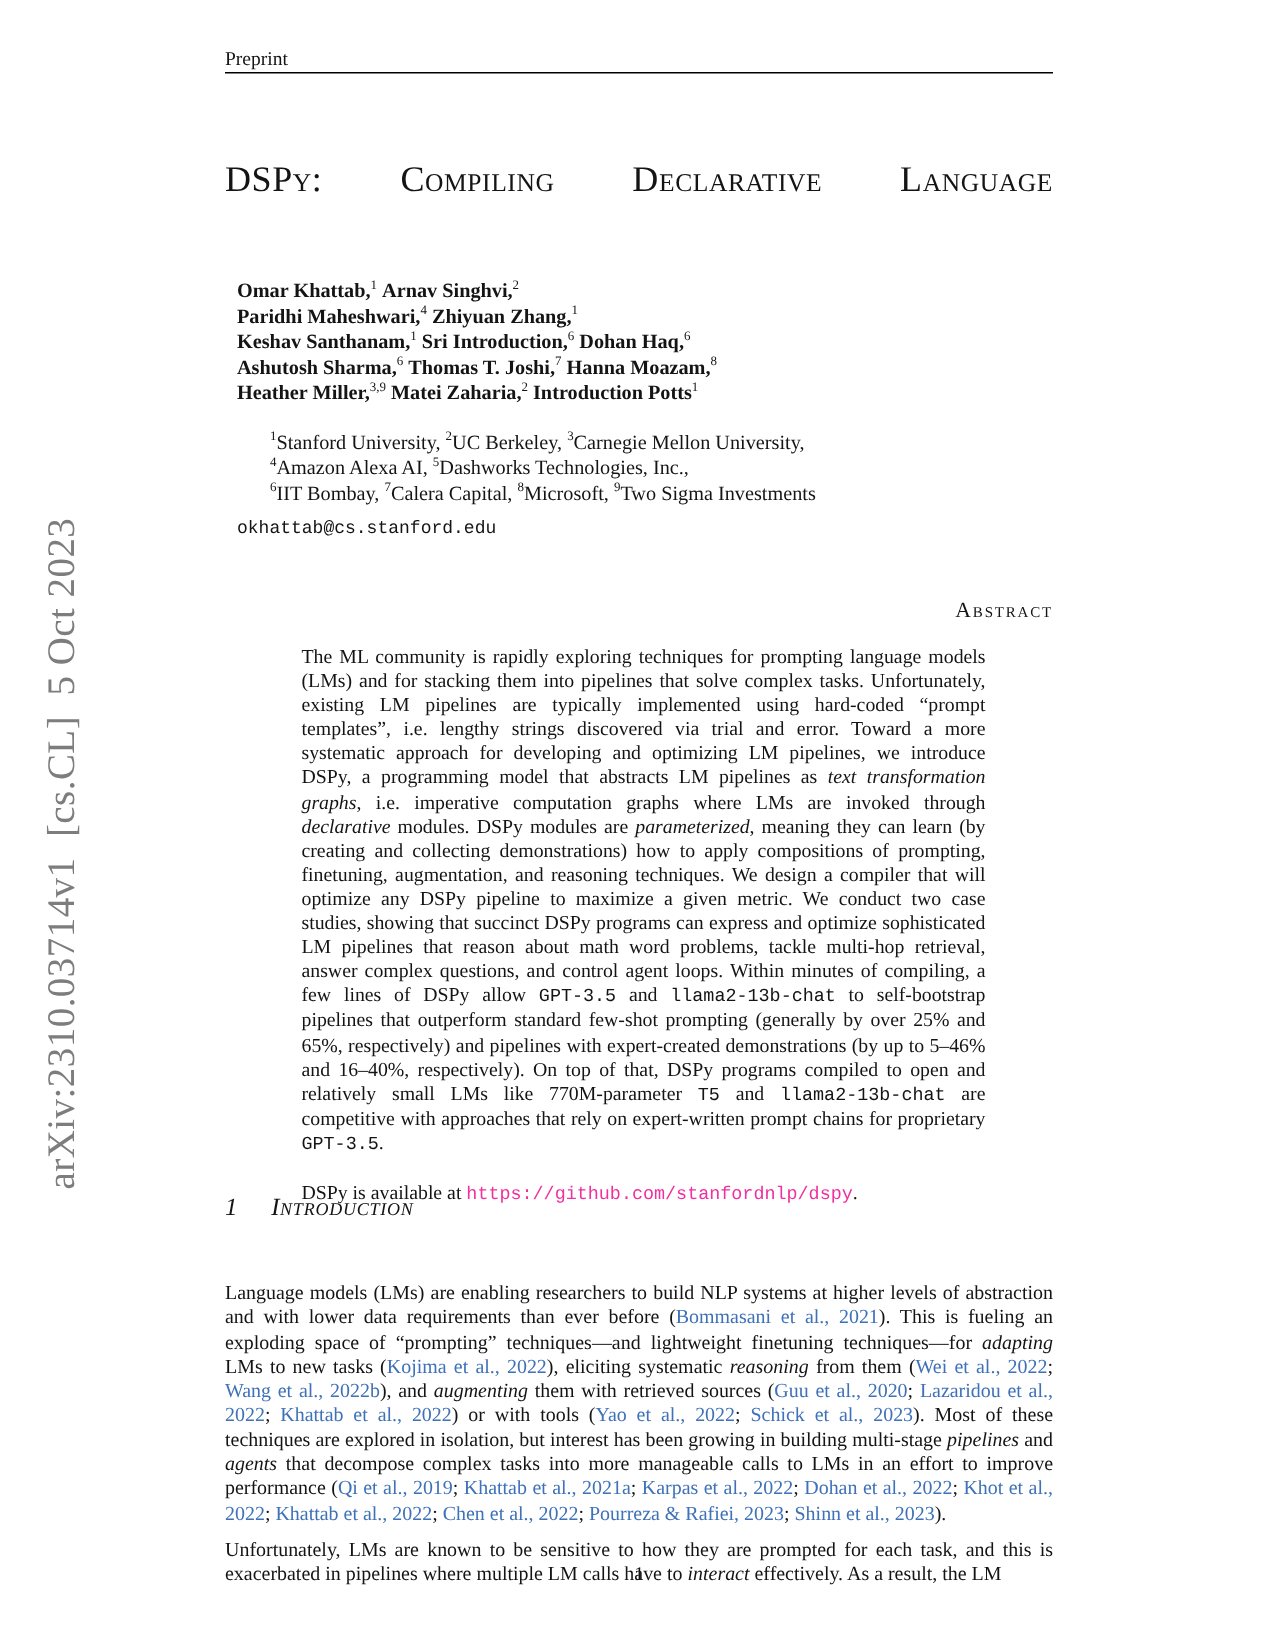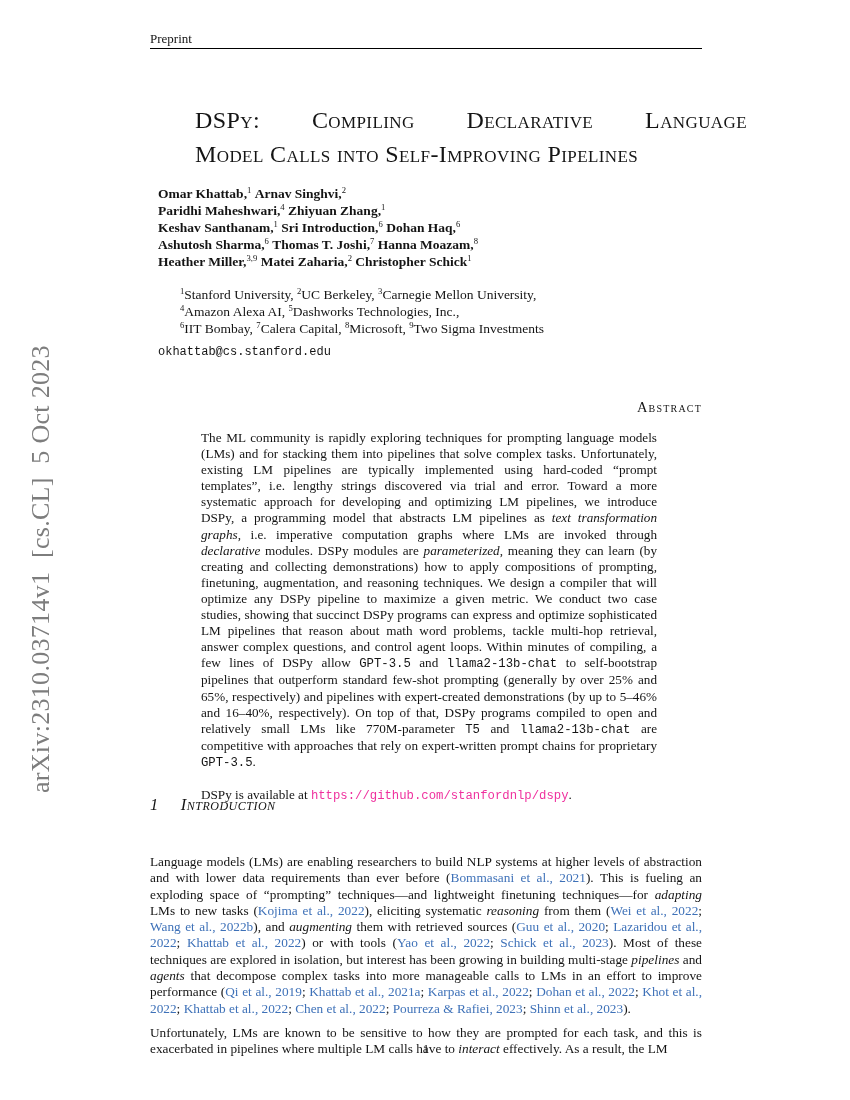--- a/index.html
+++ b/index.html
@@ -10,21 +10,21 @@
   .running-header { position: absolute; left: 150px; top: 31px; font-size: 13px; }
   .header-rule { position: absolute; left: 150px; top: 48px; width: 552px; height: 0; border-top: 1.4px solid #000; }
   .arxiv-strip {
     position: absolute; left: 26px; top: 793px;
     transform-origin: 0 0; transform: rotate(-90deg);
     font-size: 26px; letter-spacing: 0.3px; white-space: pre;
     color: var(--watermark, #7d7d7d);
   }
   .title-block {
     position: absolute; left: 150px; top: 103px; width: 552px;
-    font-size: 24px; line-height: 34px; font-variant: small-caps; letter-spacing: 0.4px; margin-left: 45px;
+    font-size: 24px; line-height: 34px; font-variant: small-caps; letter-spacing: 0.4px;
   }
   .title-line1 { text-align: justify; text-align-last: justify; -moz-text-align-last: justify; }
   .title-line2 { white-space: nowrap; }
   .authors-block { position: absolute; left: 158px; top: 185px; font-size: 13.5px; line-height: 17px; }
   .affil-block   { position: absolute; left: 158px; top: 286px; font-size: 13.5px; line-height: 17px; margin-left: 22px; }
   sup { font-size: 0.64em; vertical-align: super; line-height: 0; }
   .email { position: absolute; left: 158px; top: 345px; font-family: "Liberation Mono", monospace; font-size: 12px; text-align: center; }
   .abstract-heading {
     position: absolute; left: 150px; top: 399px; width: 552px; text-align: right;
     font-variant: small-caps; font-size: 14.5px; letter-spacing: 1.2px;
@@ -56,29 +56,28 @@
 
 <div class="page">
 
   <div class="running-header">Preprint</div>
   <div class="header-rule"></div>
 
   <div class="arxiv-strip">arXiv:2310.03714v1  [cs.CL]  5 Oct 2023</div>
 
   <div class="title-block">
     <div class="title-line1">DSPy: Compiling Declarative Language</div>
-    <div class="title-line2">Model Calls into Self-Improving Pipelines</div>
   </div>
 
   <div class="authors-block">
     <div><b>Omar Khattab,</b><sup>1</sup> <b>Arnav Singhvi,</b><sup>2</sup></div>
     <div><b>Paridhi Maheshwari,</b><sup>4</sup> <b>Zhiyuan Zhang,</b><sup>1</sup></div>
     <div><b>Keshav Santhanam,</b><sup>1</sup> <b>Sri Introduction,</b><sup>6</sup> <b>Dohan Haq,</b><sup>6</sup></div>
     <div><b>Ashutosh Sharma,</b><sup>6</sup> <b>Thomas T. Joshi,</b><sup>7</sup> <b>Hanna Moazam,</b><sup>8</sup></div>
-    <div><b>Heather Miller,</b><sup>3,9</sup> <b>Matei Zaharia,</b><sup>2</sup> <b>Christopher Schick</b><sup>1</sup></div>
+    <div><b>Heather Miller,</b><sup>3,9</sup> <b>Matei Zaharia,</b><sup>2</sup> <b>Introduction Potts</b><sup>1</sup></div>
   </div>
 
   <div class="affil-block">
     <div><sup>1</sup>Stanford University, <sup>2</sup>UC Berkeley, <sup>3</sup>Carnegie Mellon University,</div>
     <div><sup>4</sup>Amazon Alexa AI, <sup>5</sup>Dashworks Technologies, Inc.,</div>
     <div><sup>6</sup>IIT Bombay, <sup>7</sup>Calera Capital, <sup>8</sup>Microsoft, <sup>9</sup>Two Sigma Investments</div>
   </div>
 
   <div class="email">okhattab@cs.stanford.edu</div>
 

